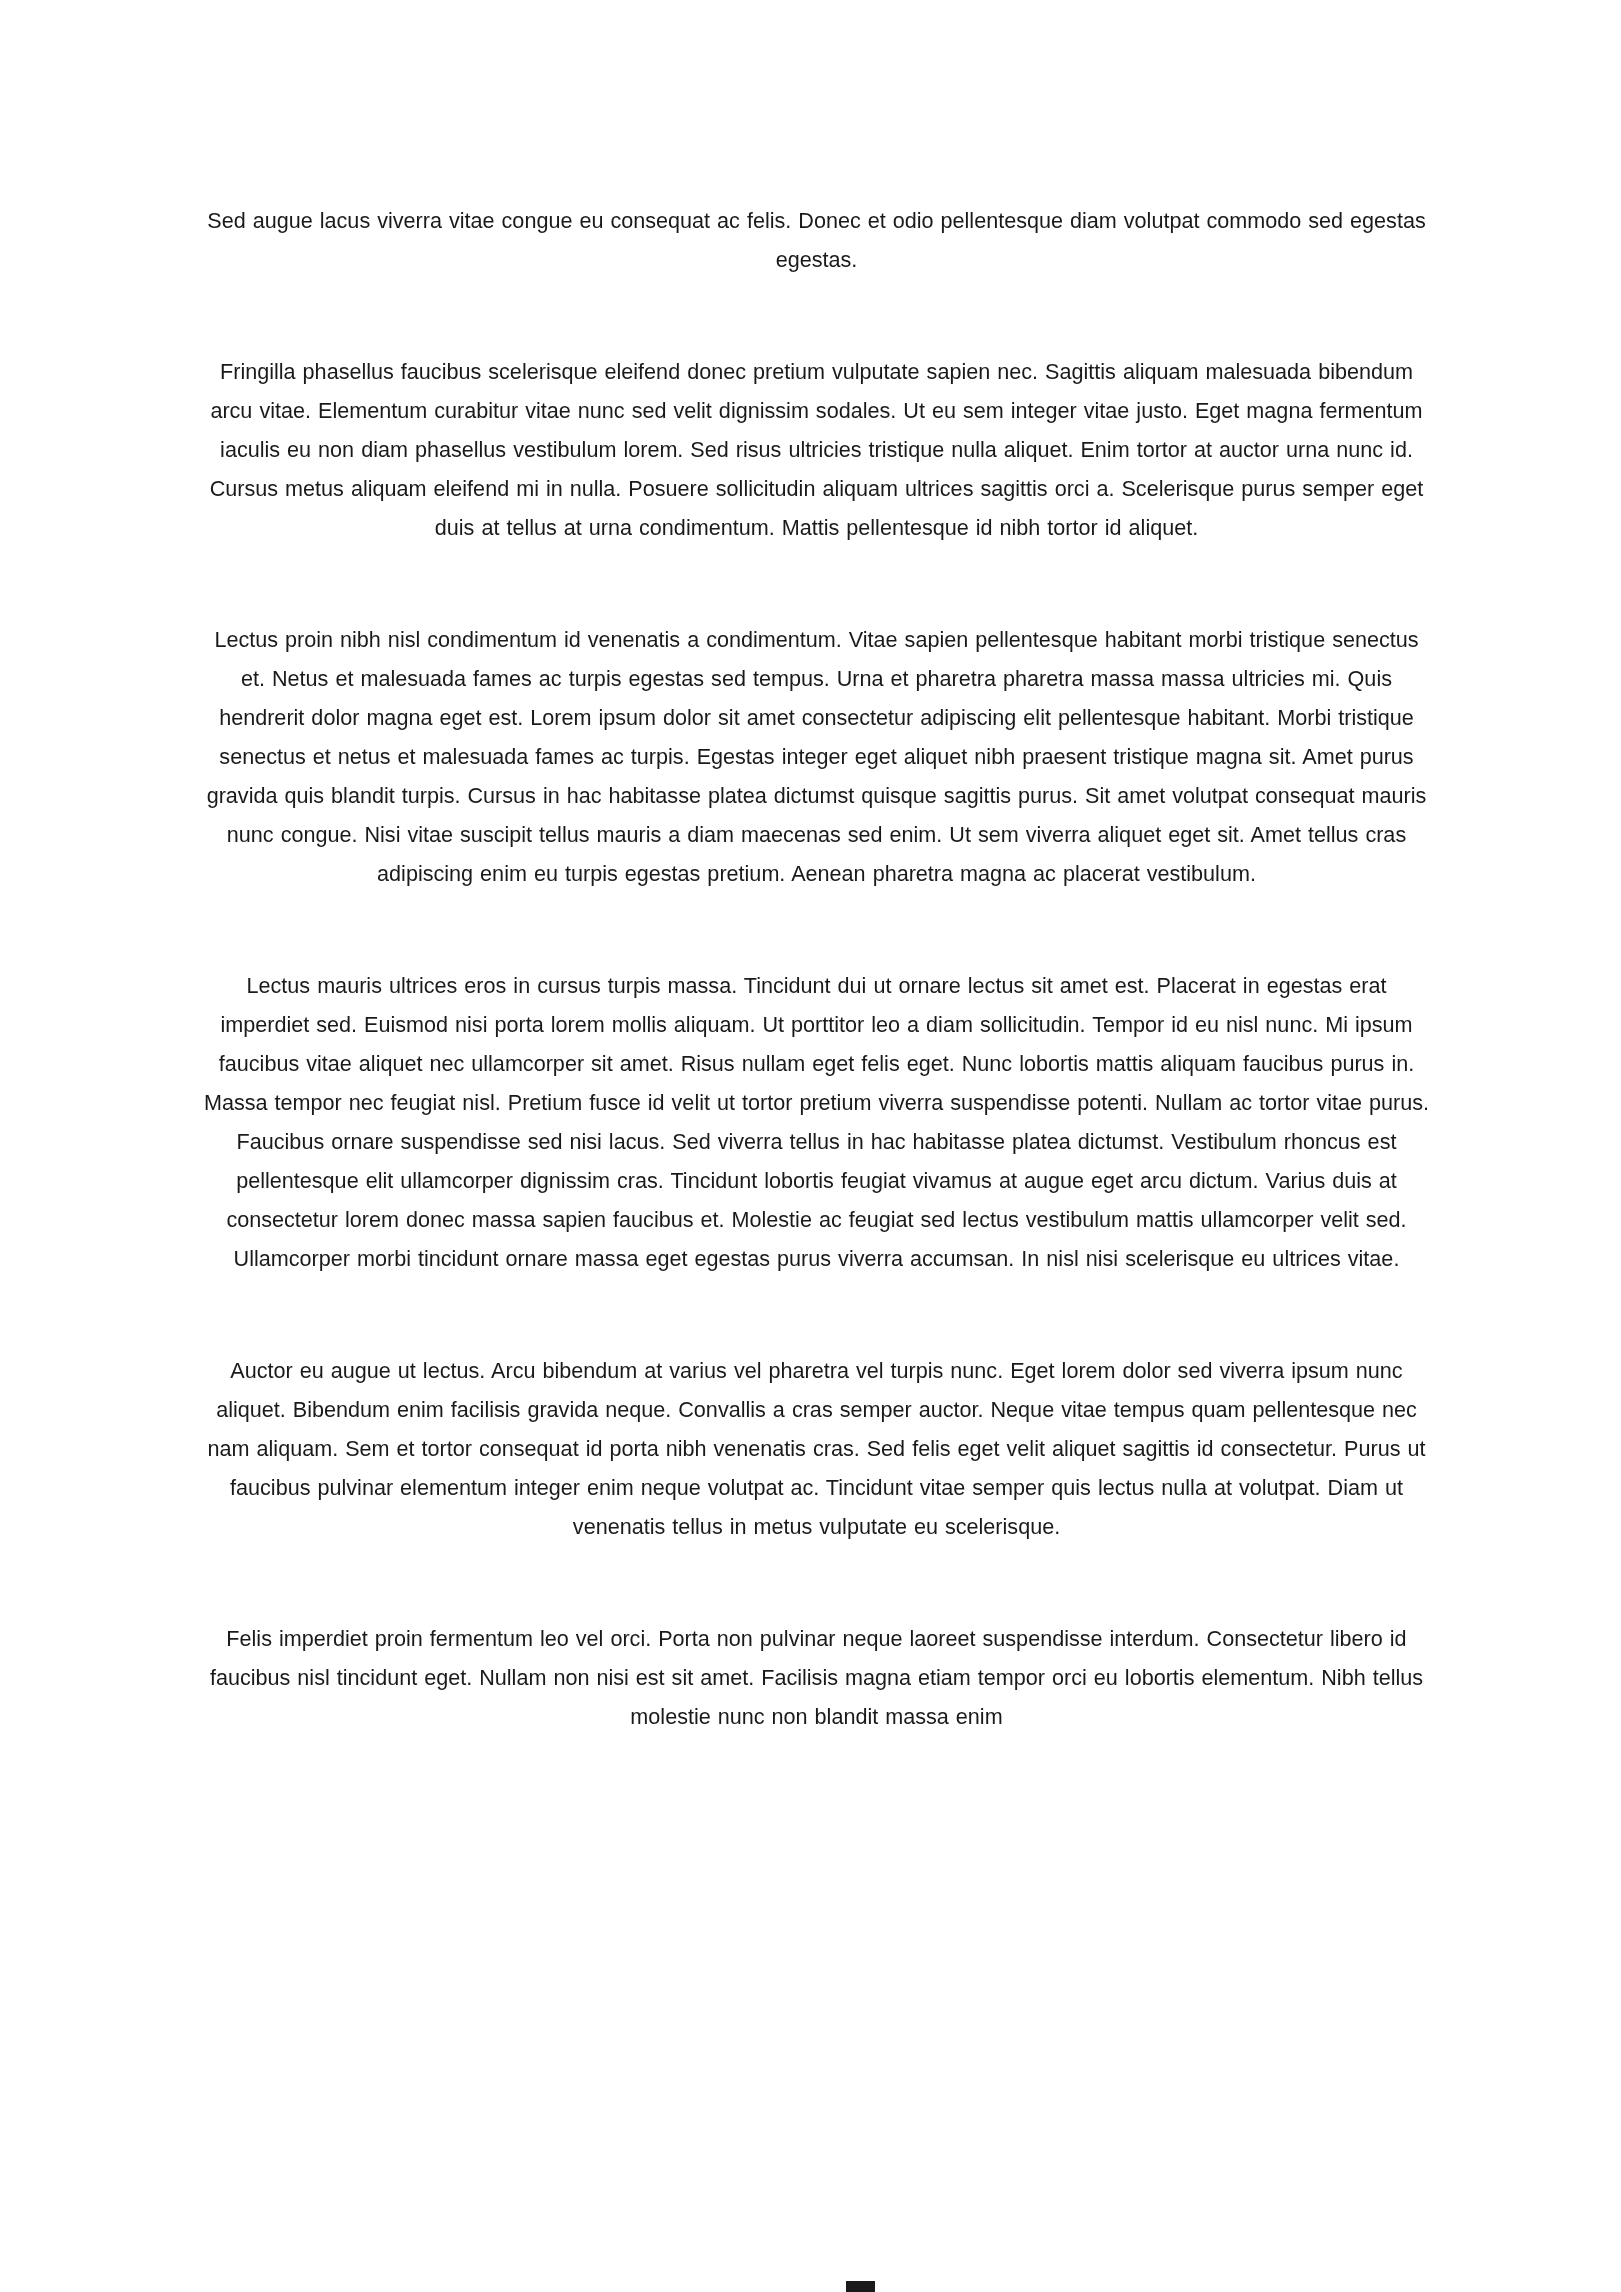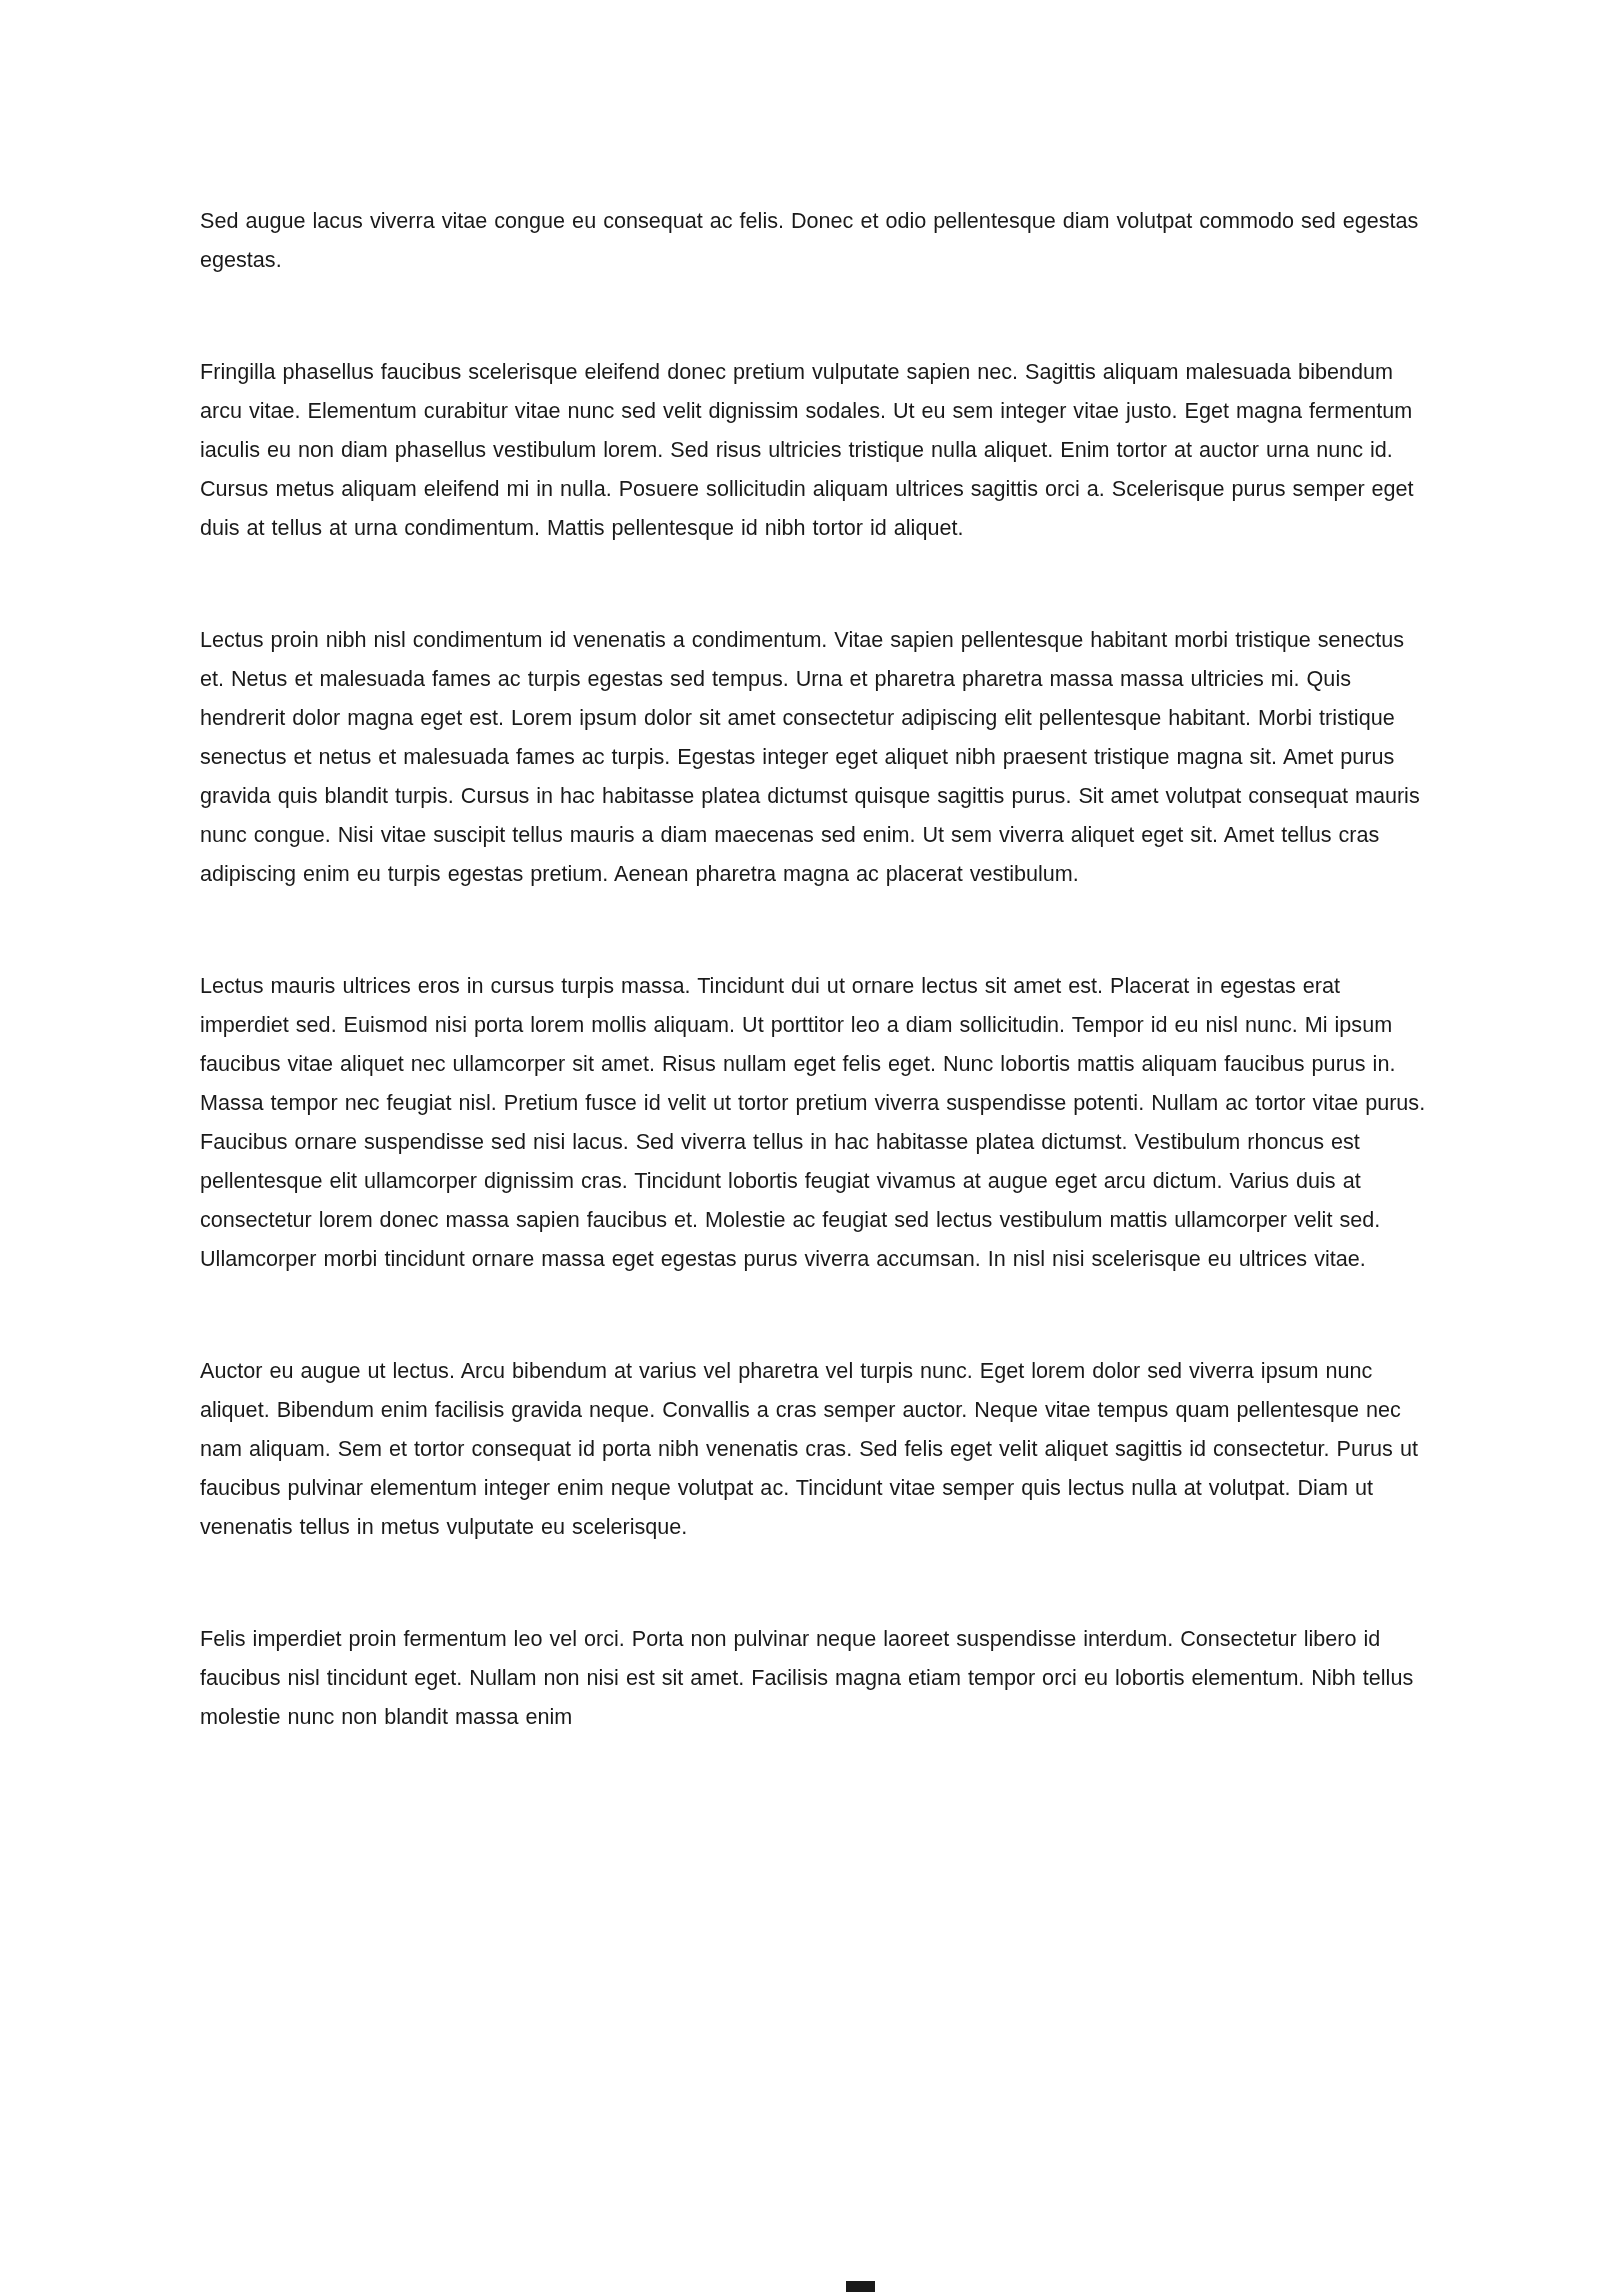--- a/index.html
+++ b/index.html
@@ -19,21 +19,21 @@
     position: absolute;
     top: 201px;
     left: 200px;
     width: 1233px;
     color: #1a1a1a;
   }
   .text-body p {
     margin: 0 0 73px 0;
     font-size: 21.6px;
     line-height: 39px;
-    text-align: left;
+    text-align: center;
     font-weight: 400;
     word-spacing: 1px;
   }
   .text-body p:last-child {
     margin-bottom: 0;
   }
   .cut-artifact {
     position: absolute;
     left: 846px;
     top: 2281px;

